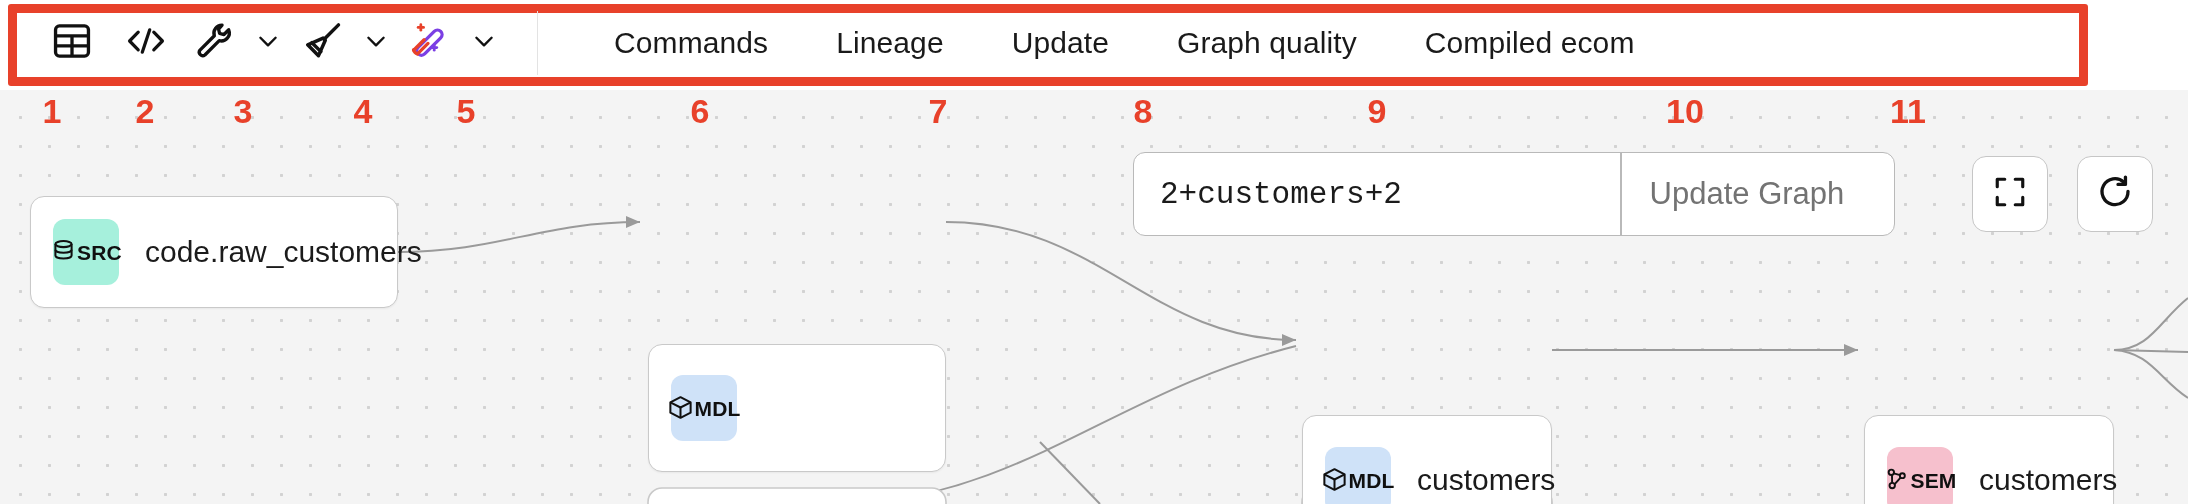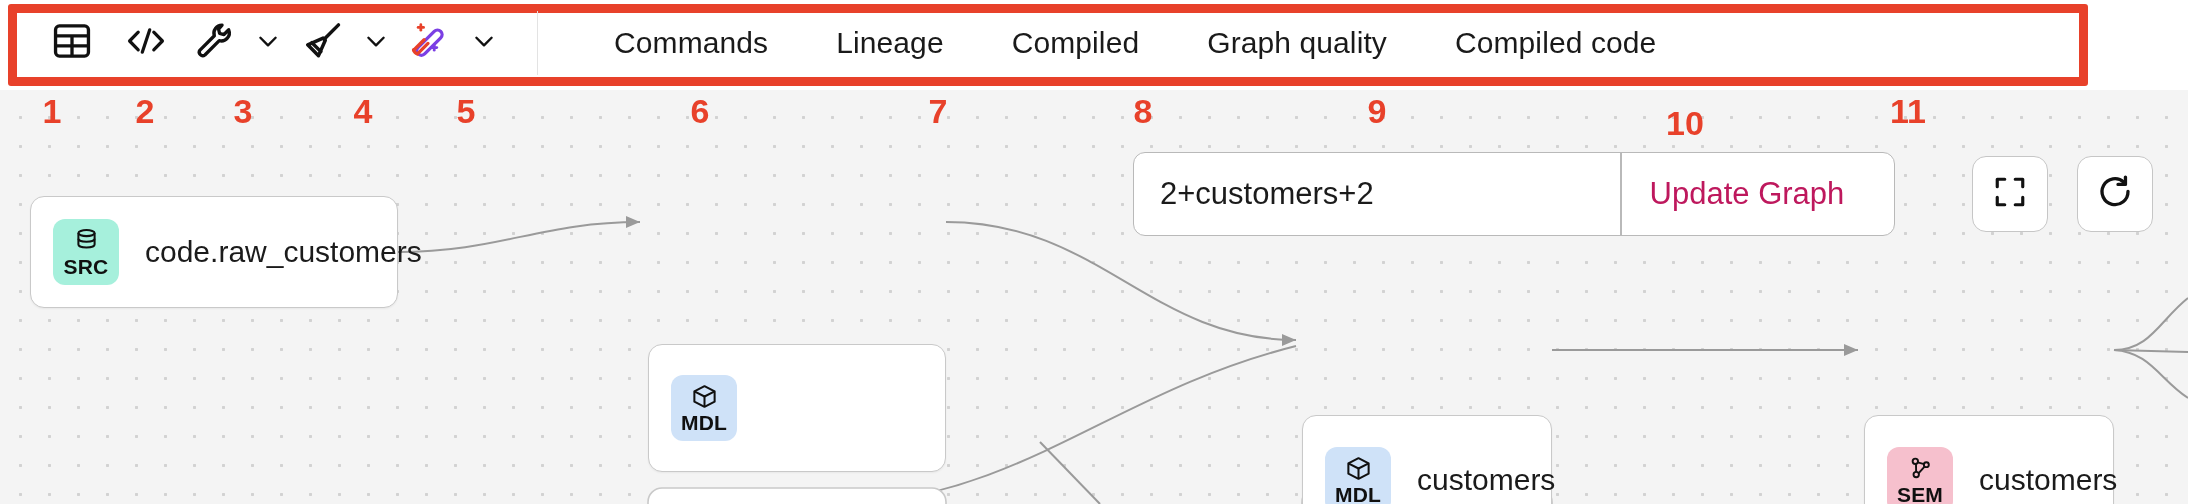--- a/index.html
+++ b/index.html
@@ -76,21 +76,21 @@
   
   .node {
     position: absolute; background: #ffffff;
     border: 1.6px solid #c9c9c9; border-radius: 14px;
     display: flex; align-items: center;
     box-shadow: 0 1px 2px rgba(0,0,0,.05);
     cursor: pointer;
   }
   .badge {
     width: 66px; height: 66px; border-radius: 12px;
-    display: flex; flex-direction: column; align-items: center; justify-content: center;
+    display: flex; flex-direction: row; align-items: center; justify-content: center;
     flex: none; margin-left: 22px;
   }
   .badge .gl { display:block; line-height: 0; margin-bottom: 2px; }
   .badge .bl {
     font-size: 21px; font-weight: 600; color: #101010;
     letter-spacing: .2px; line-height: 1;
   }
   .node-label {
     font-size: 30px; color: #1b1b1b; margin-left: 26px; white-space: nowrap;
   }
@@ -101,21 +101,21 @@
     border: 1.6px solid #b9b9b9; border-radius: 12px;
     display: flex; align-items: stretch; overflow: hidden;
   }
   .ctrl-input {
     display: flex; align-items: center; padding-left: 26px;
     font-size: 31px; color: #1b1b1b; white-space: nowrap;
   }
   .ctrl-divider { width: 1.6px; background: #b9b9b9; }
   .ctrl-btn {
     display: flex; align-items: center; justify-content: center;
-    padding: 0 28px; font-size: 31px; color: #be185d; cursor: pointer;
+    padding: 0 28px; font-size: 31px; color: #737373; cursor: pointer;
     white-space: nowrap;
   }
   .sq-btn {
     position: absolute; width: 76px; height: 76px;
     background: #ffffff; border: 1.6px solid #c6c6c6; border-radius: 14px;
     display: flex; align-items: center; justify-content: center; cursor: pointer;
   }
 </style>
 </head>
 <body>
@@ -206,23 +206,23 @@
             </svg>
           </span>
         </div>
       </div>
 
       <div class="tb-sep"></div>
 
       <div class="tabs">
         <div class="tab">Commands</div>
         <div class="tab">Lineage</div>
-        <div class="tab">Compiled</div>
+        <div class="tab">Update</div>
         <div class="tab">Graph quality</div>
-        <div class="tab">Compiled code</div>
+        <div class="tab">Compiled ecom</div>
       </div>
     </div>
   </div>
 
   <div class="canvas">
 
     <svg class="edges" viewBox="0 0 2188 414" preserveAspectRatio="none">
       <g fill="none" stroke="#9a9a9a" stroke-width="2">
 
         <path d="M398 162 C 500 162, 540 132, 640 132"></path>
@@ -245,21 +245,21 @@
         <polygon points="1858,260 1844,254 1844,266"></polygon>
       </g>
 
       <g fill="#ffffff" stroke="#c9c9c9" stroke-width="1.6">
         <rect x="648" y="398" width="298" height="128" rx="14"></rect>
         <rect x="1302" y="398" width="250" height="130" rx="14"></rect>
       </g>
     </svg>
 
     <div class="ctrl-bar" style="left:1133px; top:62px; width:762px; height:84px;">
-      <div class="ctrl-input" style="width:486px;" title="graph selector">2+customers+2</div>
+      <div class="ctrl-input" style="width:486px;font-family:Liberation Mono, monospace;" title="graph selector">2+customers+2</div>
       <div class="ctrl-divider"></div>
       <div class="ctrl-btn">Update Graph</div>
     </div>
 
     <div class="sq-btn" style="left:1972px; top:66px;">
       <span>
         <svg width="36" height="36" viewBox="0 0 24 24" fill="none" stroke="#111" stroke-width="2.1" stroke-linecap="round" stroke-linejoin="round">
           <polyline points="3.5,8.5 3.5,3.5 8.5,3.5"></polyline>
           <polyline points="15.5,3.5 20.5,3.5 20.5,8.5"></polyline>
           <polyline points="20.5,15.5 20.5,20.5 15.5,20.5"></polyline>
@@ -339,17 +339,17 @@
   <div class="numbers">
     <div class="num" style="left:52px;">1</div>
     <div class="num" style="left:145px;">2</div>
     <div class="num" style="left:243px;">3</div>
     <div class="num" style="left:363px;">4</div>
     <div class="num" style="left:466px;">5</div>
     <div class="num" style="left:700px;">6</div>
     <div class="num" style="left:938px;">7</div>
     <div class="num" style="left:1143px;">8</div>
     <div class="num" style="left:1377px;">9</div>
-    <div class="num" style="left:1685px;margin-top:12px;">10</div>
+    <div class="num" style="left:1685px;">10</div>
     <div class="num" style="left:1908px;">11</div>
   </div>
 
 </div>
 
 </body></html>

